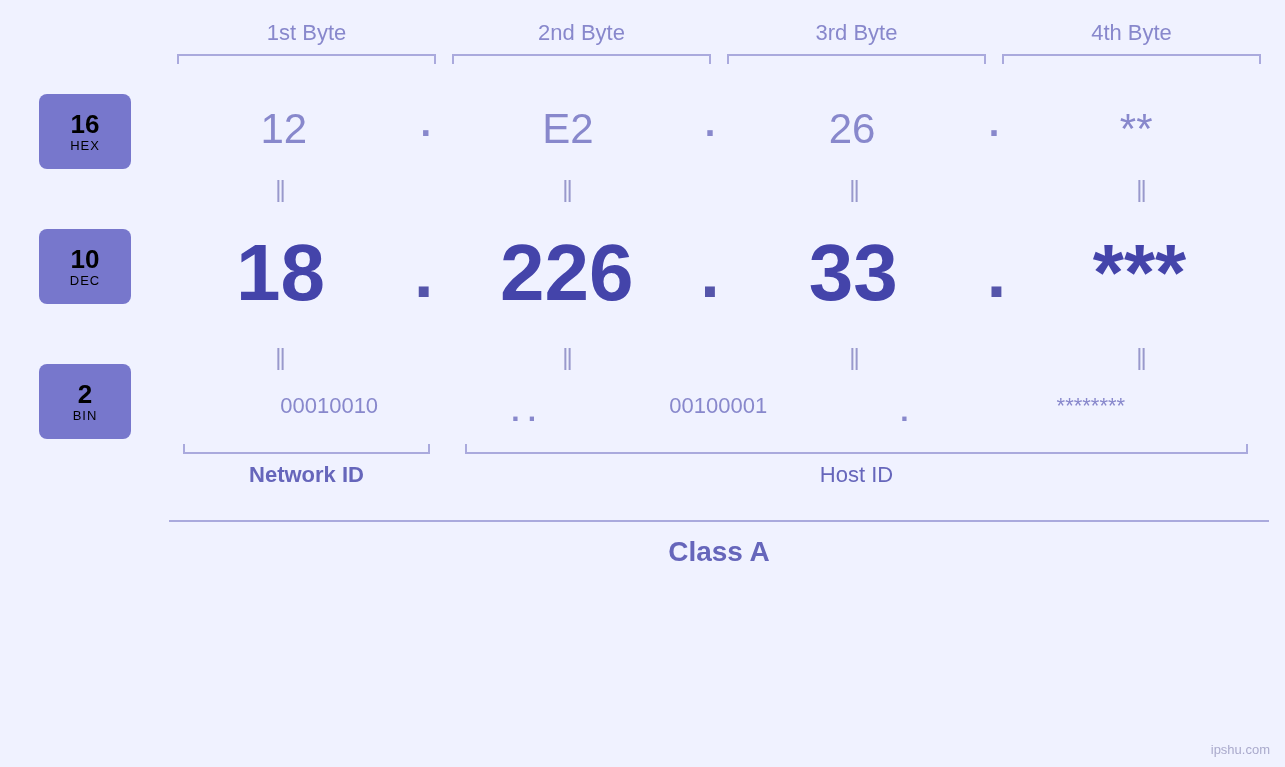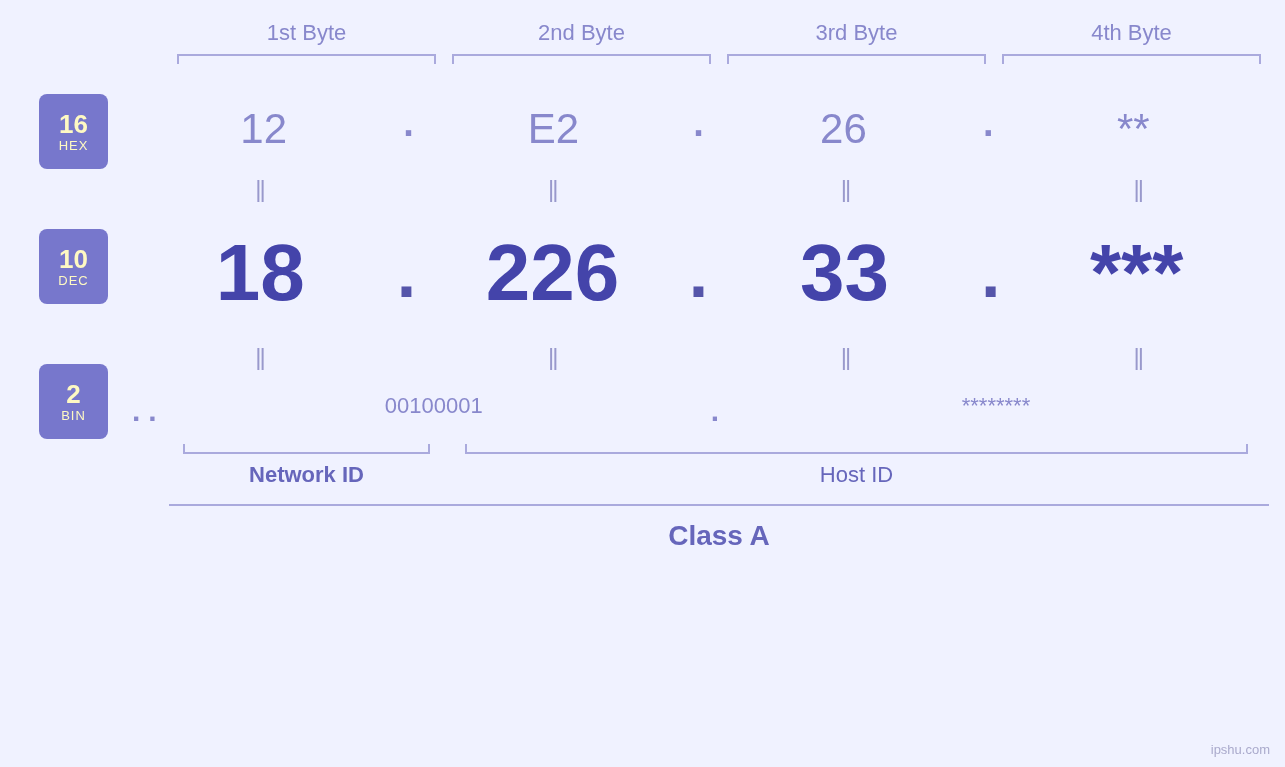--- a/index.html
+++ b/index.html
@@ -70,29 +70,29 @@
 
     .labels-col {
       display: flex;
       flex-direction: column;
       gap: 60px;
       margin-right: 20px;
       padding-top: 10px;
     }
 
     .label-badge {
-      width: 69px;
+      width: 92px;
       height: 75px;
       background-color: #7777cc;
       border-radius: 8px;
       display: flex;
       flex-direction: column;
       align-items: center;
       justify-content: center;
-      color: #fef9c3;
+      color: #000000;
     }
 
     .label-badge .base-num {
       font-size: 26px;
       font-weight: bold;
       line-height: 1.1;
     }
 
     .label-badge .base-name {
       font-size: 13px;
@@ -244,21 +244,21 @@
       color: #6666bb;
       font-size: 22px;
       font-weight: normal;
       margin-top: 8px;
     }
 
     
     .class-row {
       width: 1100px;
       margin-left: 130px;
-      margin-top: 16px;
+      margin-top: 32px;
       border-top: 2px solid #aaaadd;
       display: flex;
       align-items: center;
       justify-content: center;
       padding-top: 14px;
     }
 
     .class-label {
       color: #6666bb;
       font-size: 28px;
@@ -346,20 +346,21 @@
         <span class="equals-sign">||</span>
         <span class="dot-spacer"></span>
         <span class="equals-sign">||</span>
         <span class="dot-spacer"></span>
         <span class="equals-sign">||</span>
         <span class="dot-spacer"></span>
         <span class="equals-sign">||</span>
       </div>
 
       <div class="ip-row bin-row">
+        <span class="byte-val bin">00010010</span>
         <span class="dot bin">.</span>
         <span class="dot bin">.</span>
         <span class="byte-val bin">00100001</span>
         <span class="dot bin">.</span>
         <span class="byte-val bin">********</span>
       </div>
 
     </div>
   </div>
 

